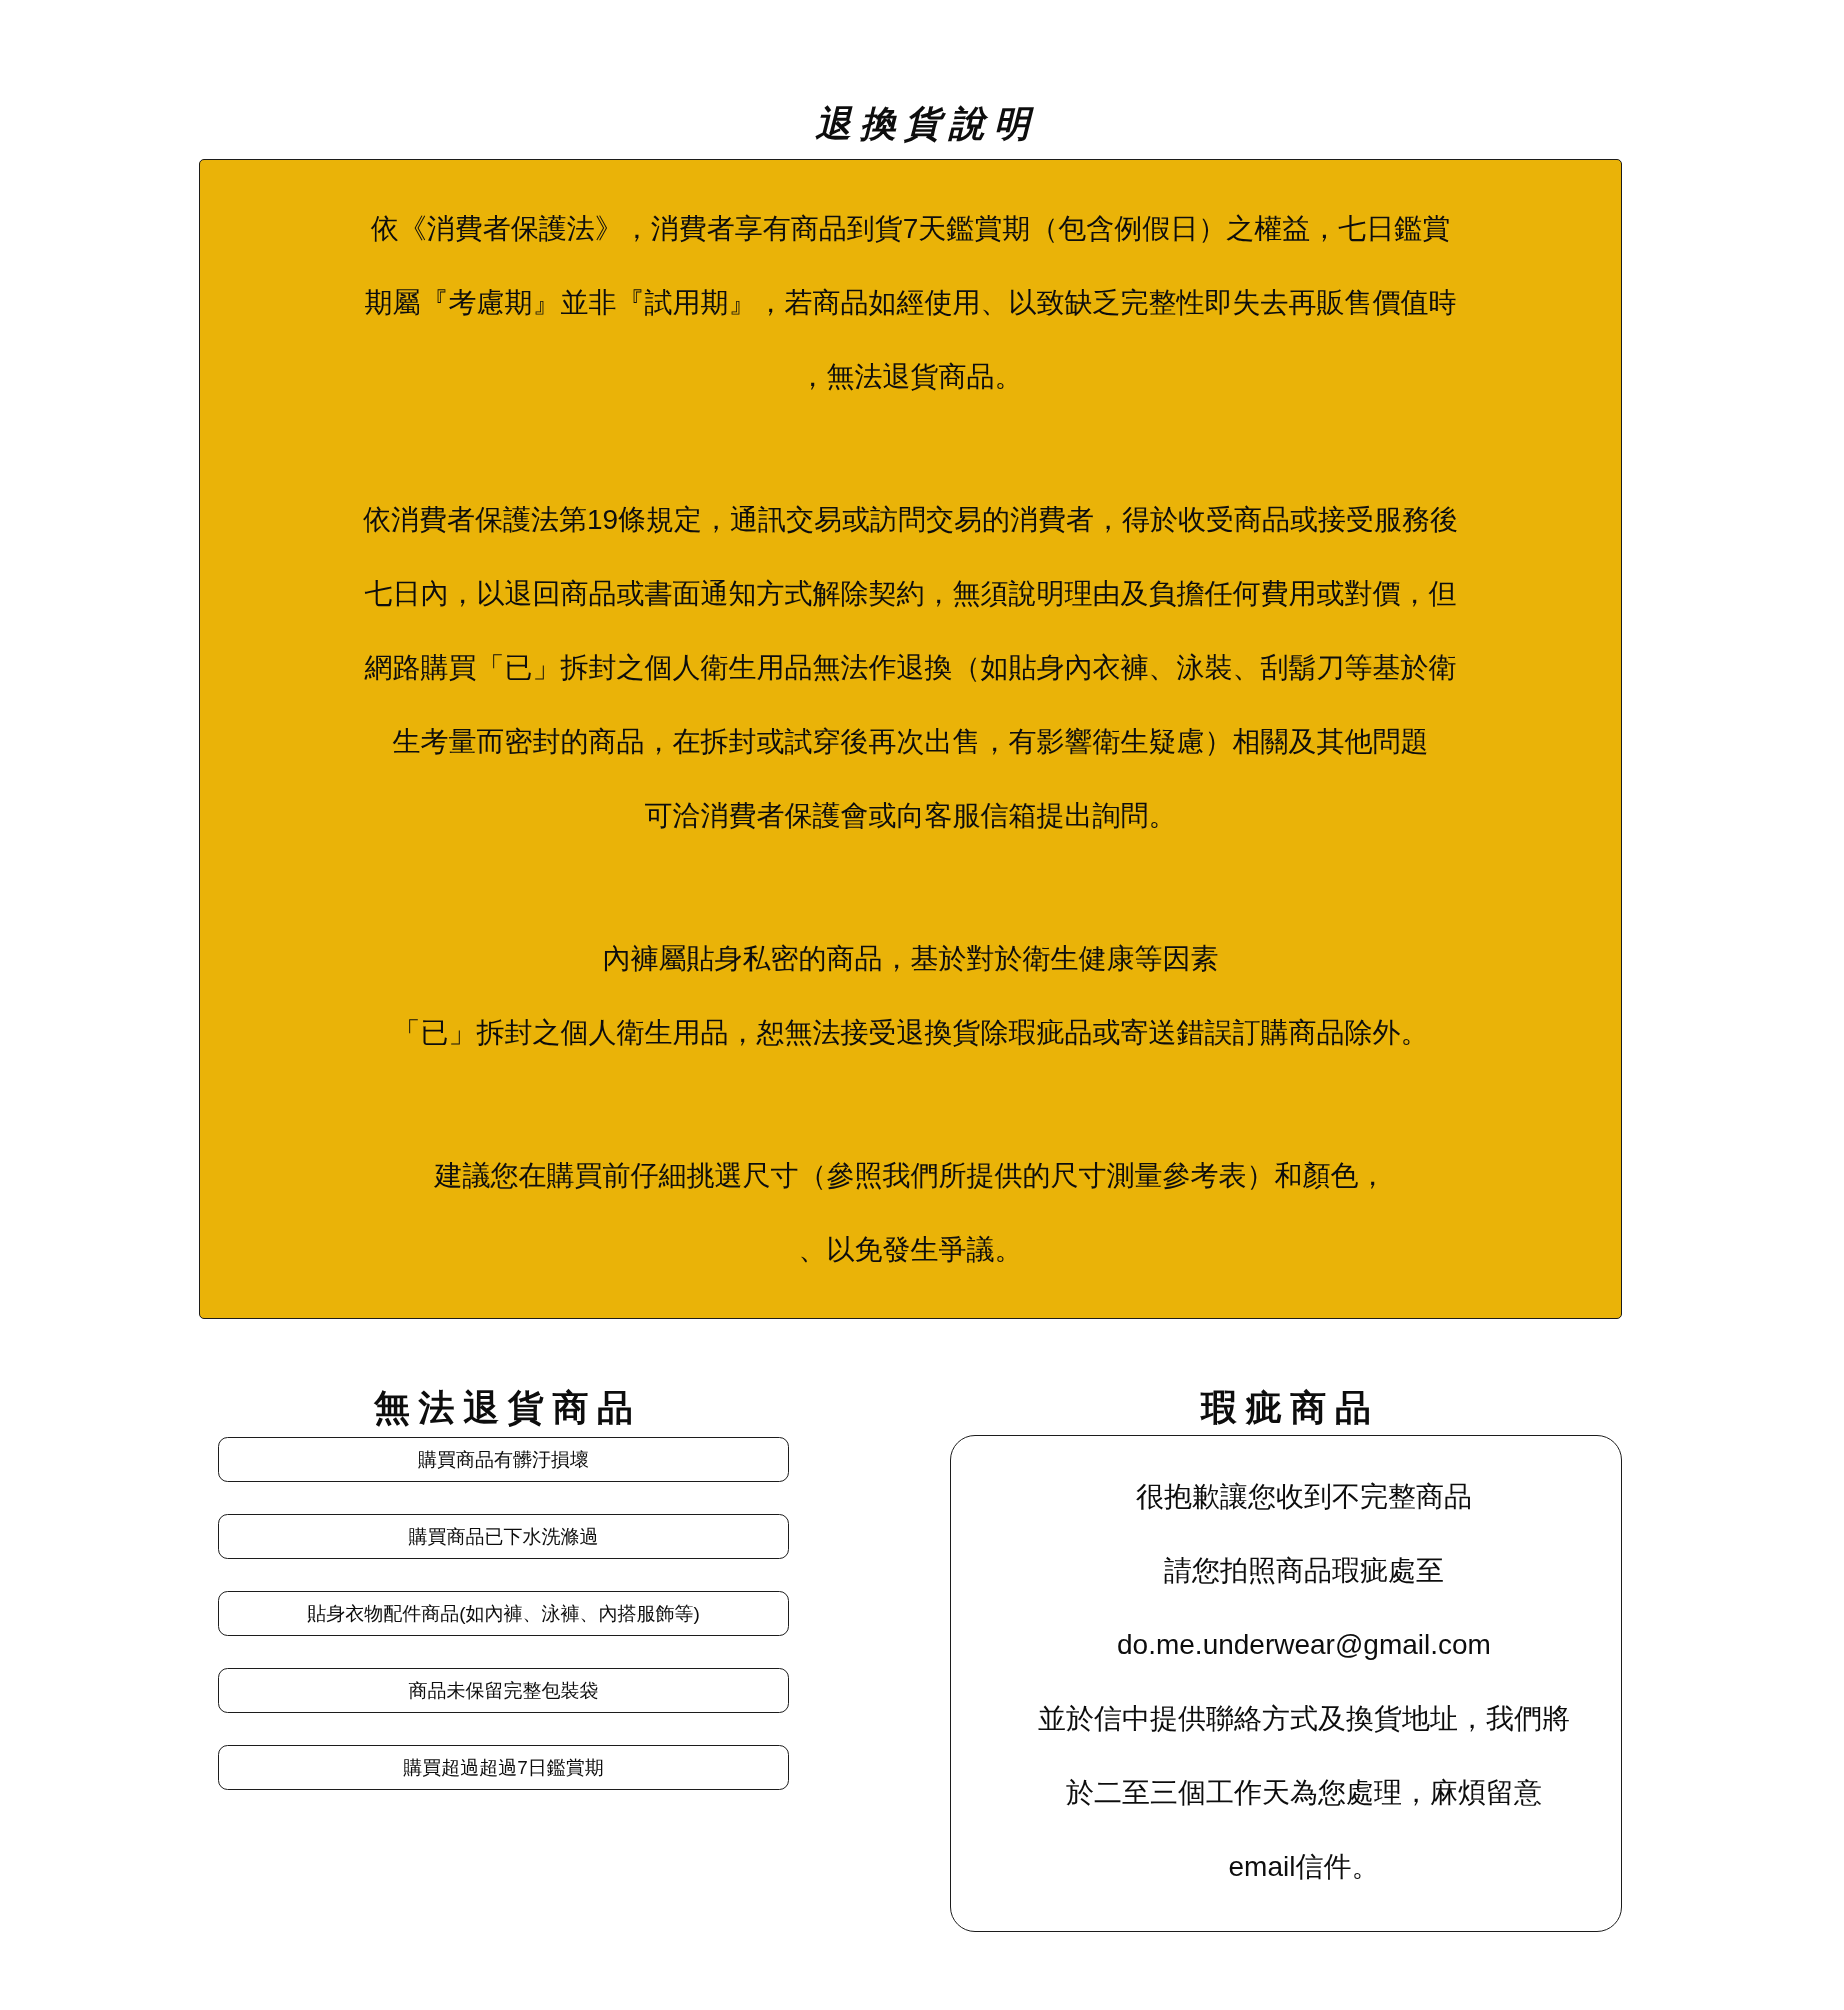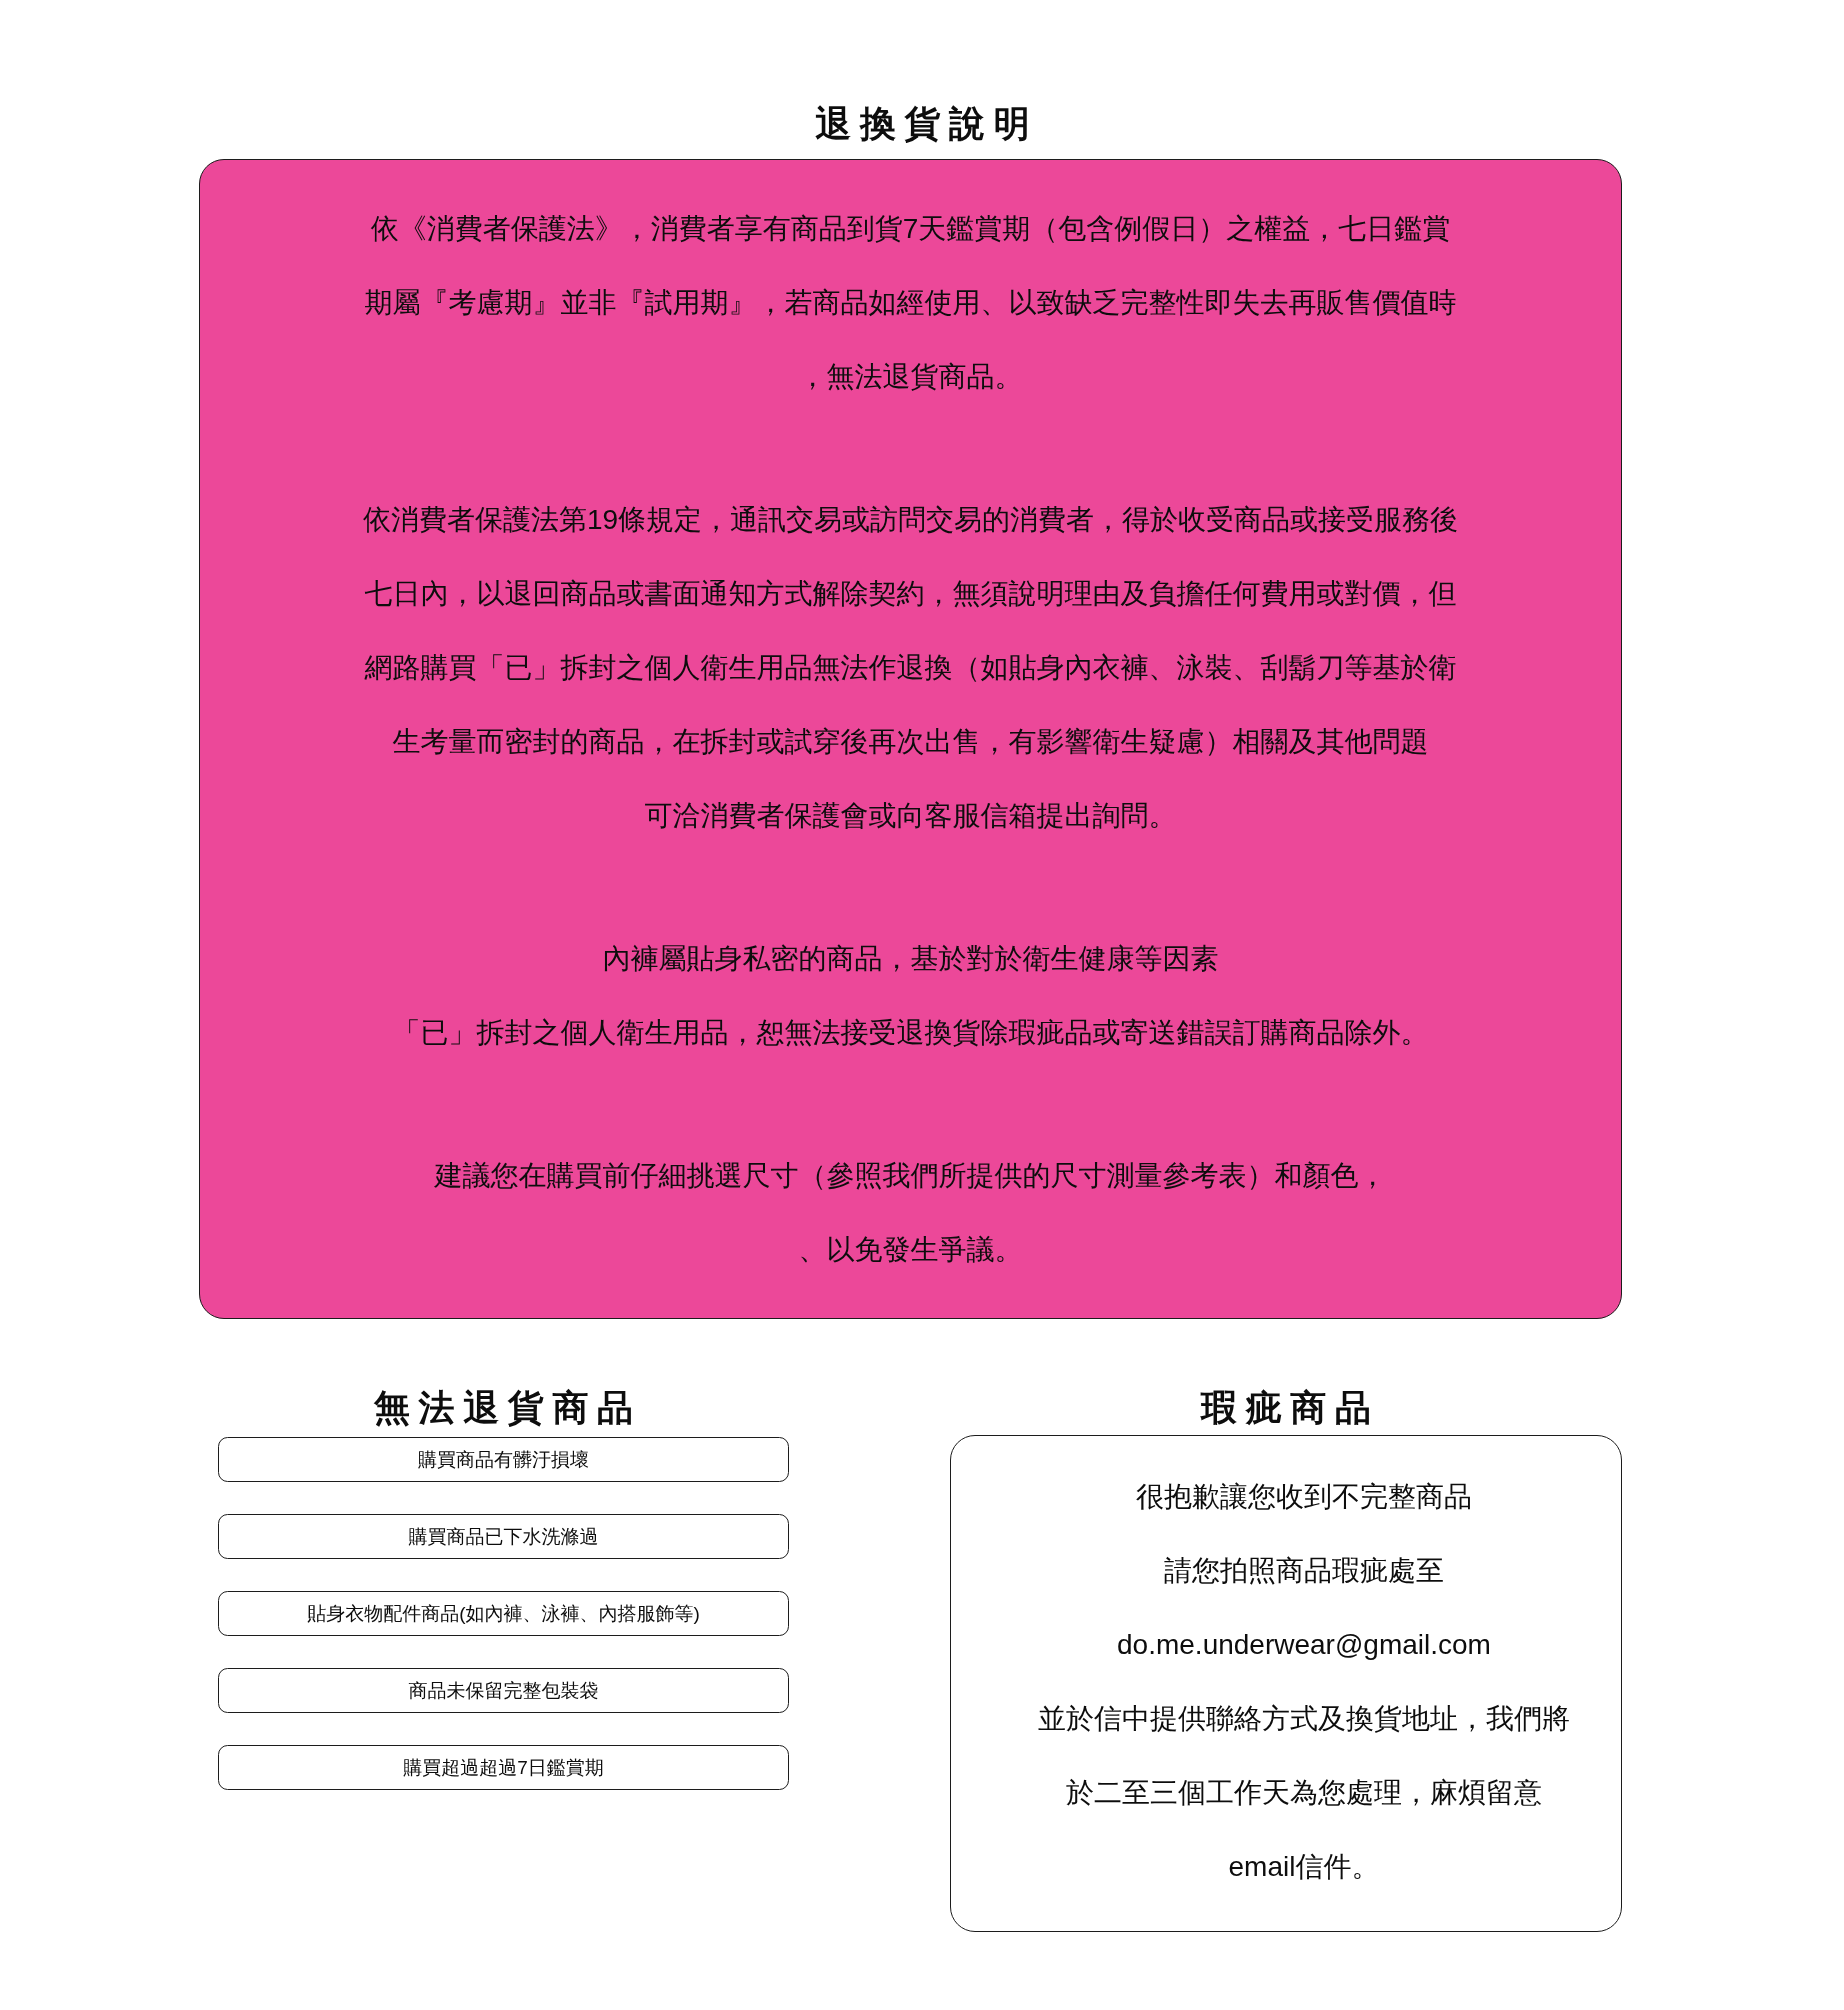--- a/index.html
+++ b/index.html
@@ -22,34 +22,34 @@
     position: absolute;
     text-align: center;
     font-size: 36px;
     font-weight: 700;
     letter-spacing: 8.6px;
     color: #0d0d0d;
     white-space: nowrap;
   }
   .heading .hd-inner { margin-right: -8.6px; }
 
-  #page-title { top: 100px; left: 0; width: 1845px; }
+  #page-title { top: 100px; left: 0; width: 1845px; font-style: italic; }
   #nonreturn-heading { top: 1384px; left: 218px; width: 571px; }
   #defective-heading { top: 1384px; left: 950px; width: 672px; }
 
   
   #policy-box {
     position: absolute;
     left: 199px;
     top: 159px;
     width: 1423px;
     height: 1160px;
     border: 1.9px solid #1c1c1c;
-    border-radius: 25px;
-    background: #ec4899;
+    border-radius: 5px;
+    background: #eab308;
     padding-top: 32px;
     overflow: hidden;
   }
   .para { text-align: center; }
   .para + .para { margin-top: 69px; }
   .policy-line {
     font-size: 28px;
     line-height: 74px;
     color: #0d0d0d;
     text-align: center;

